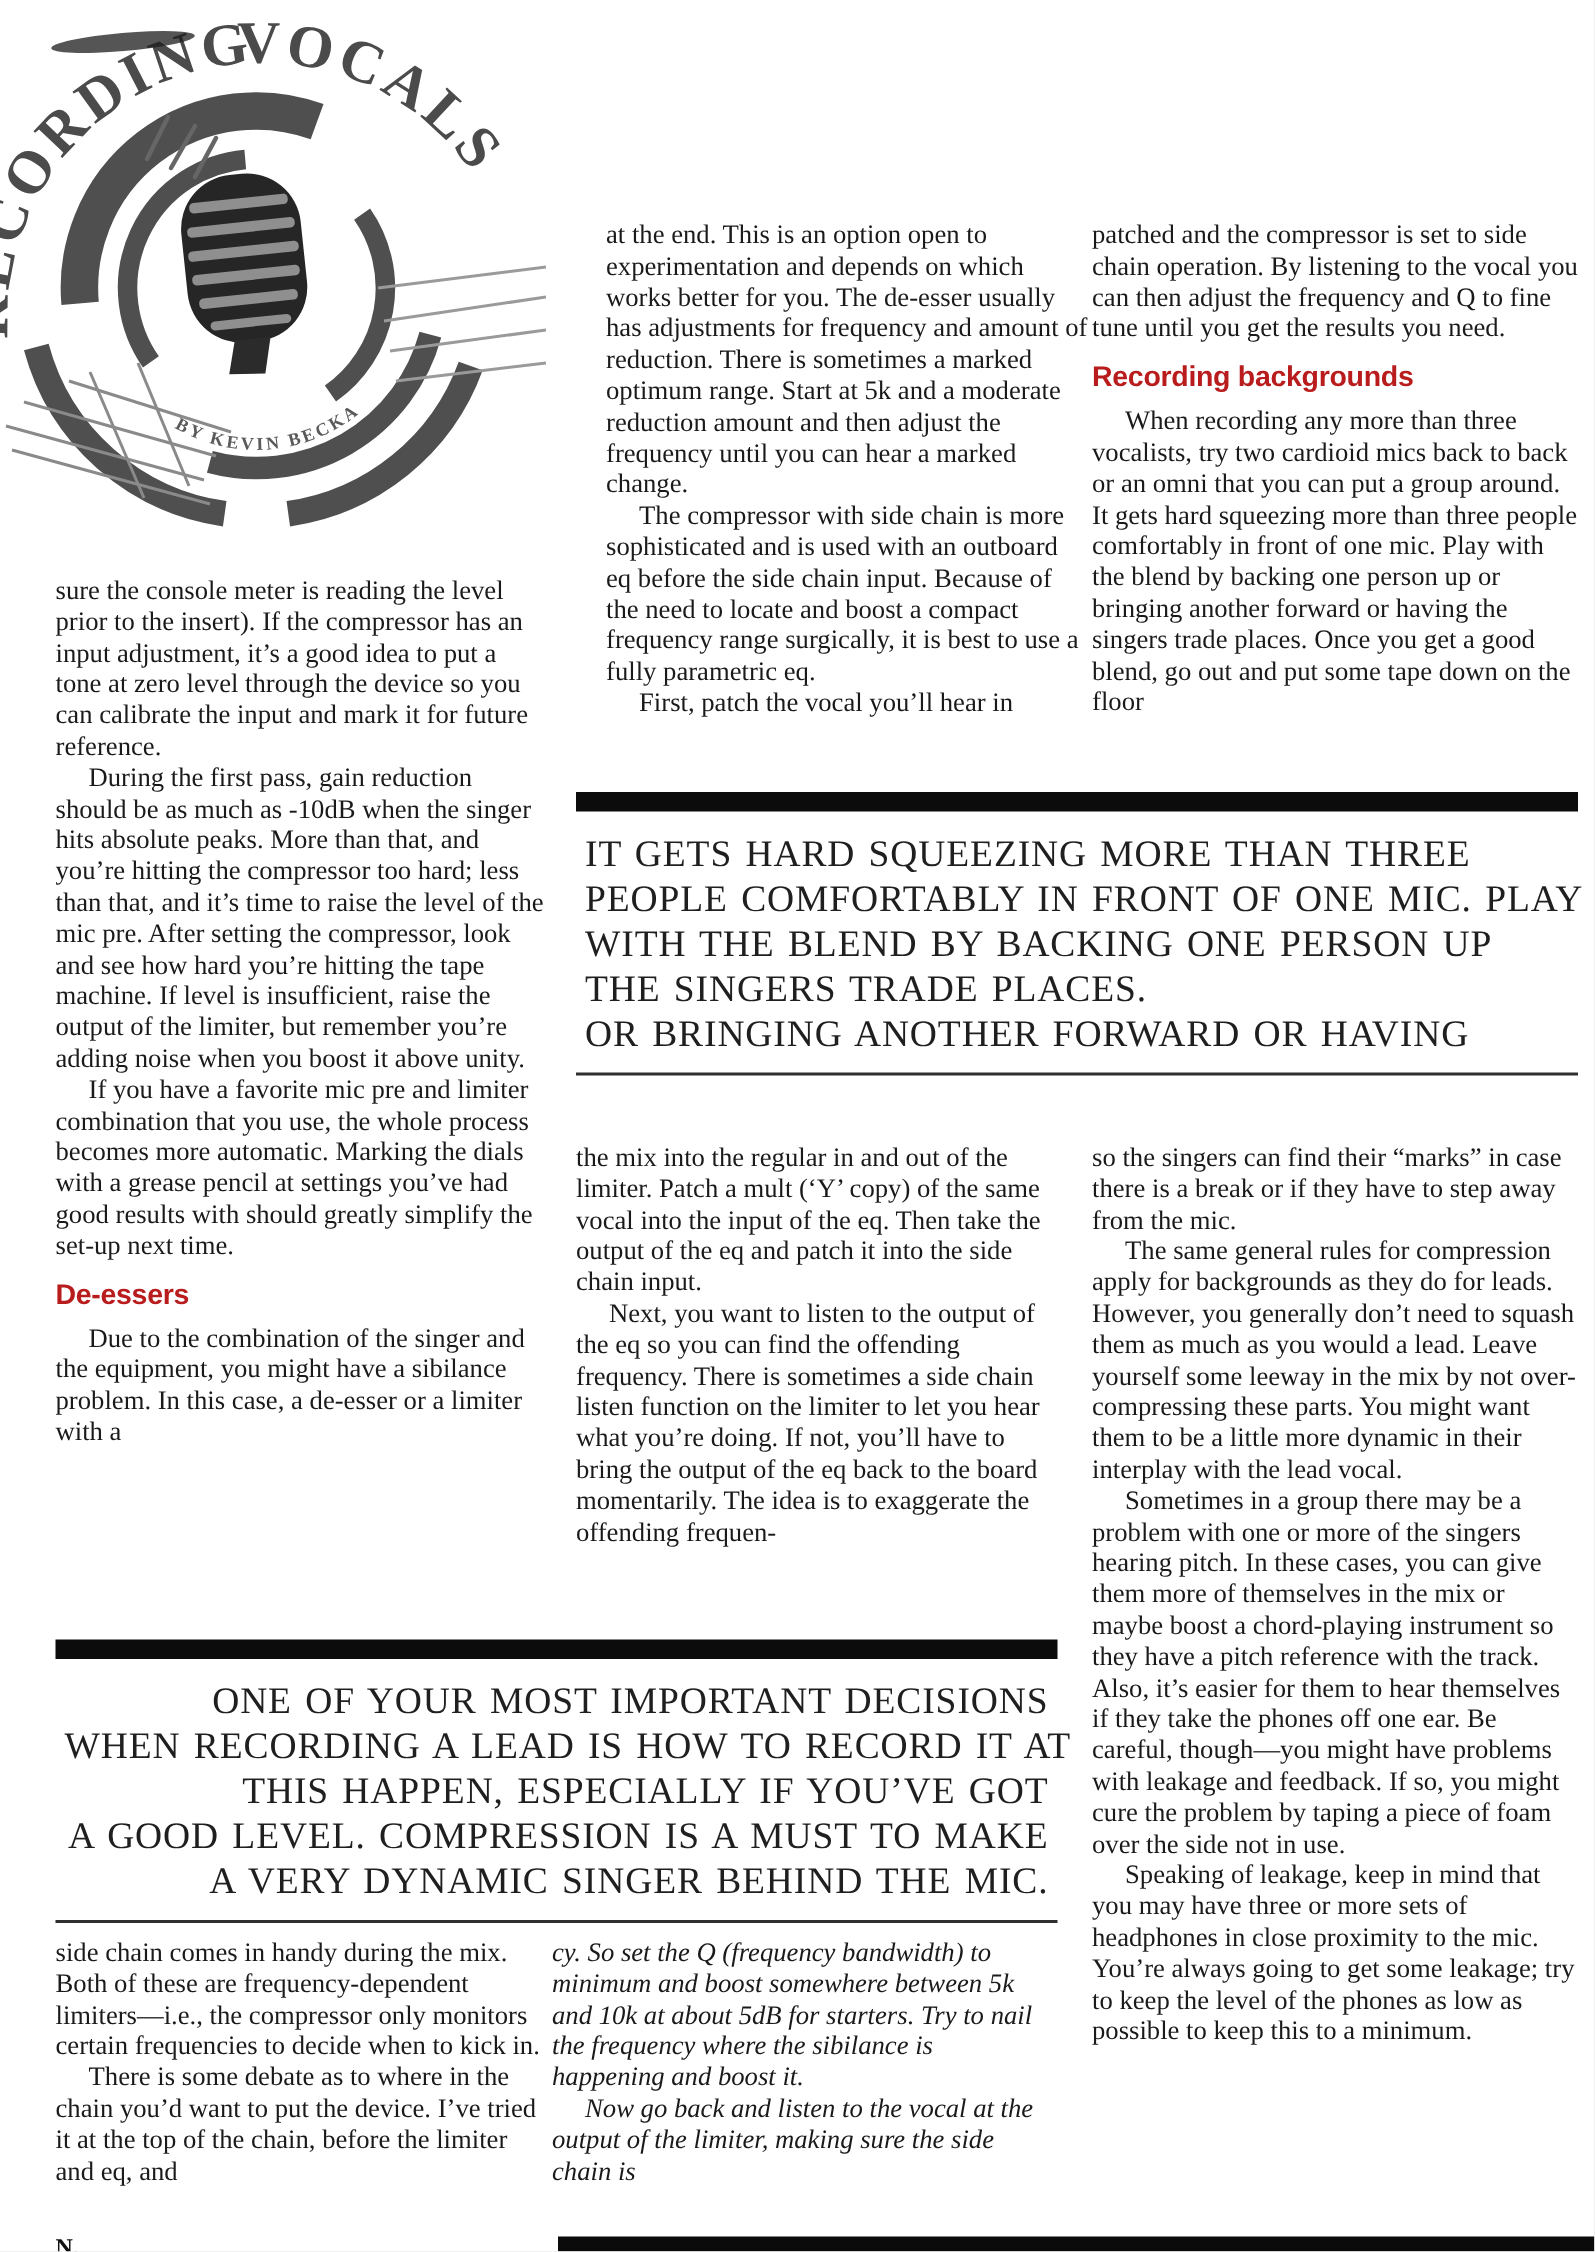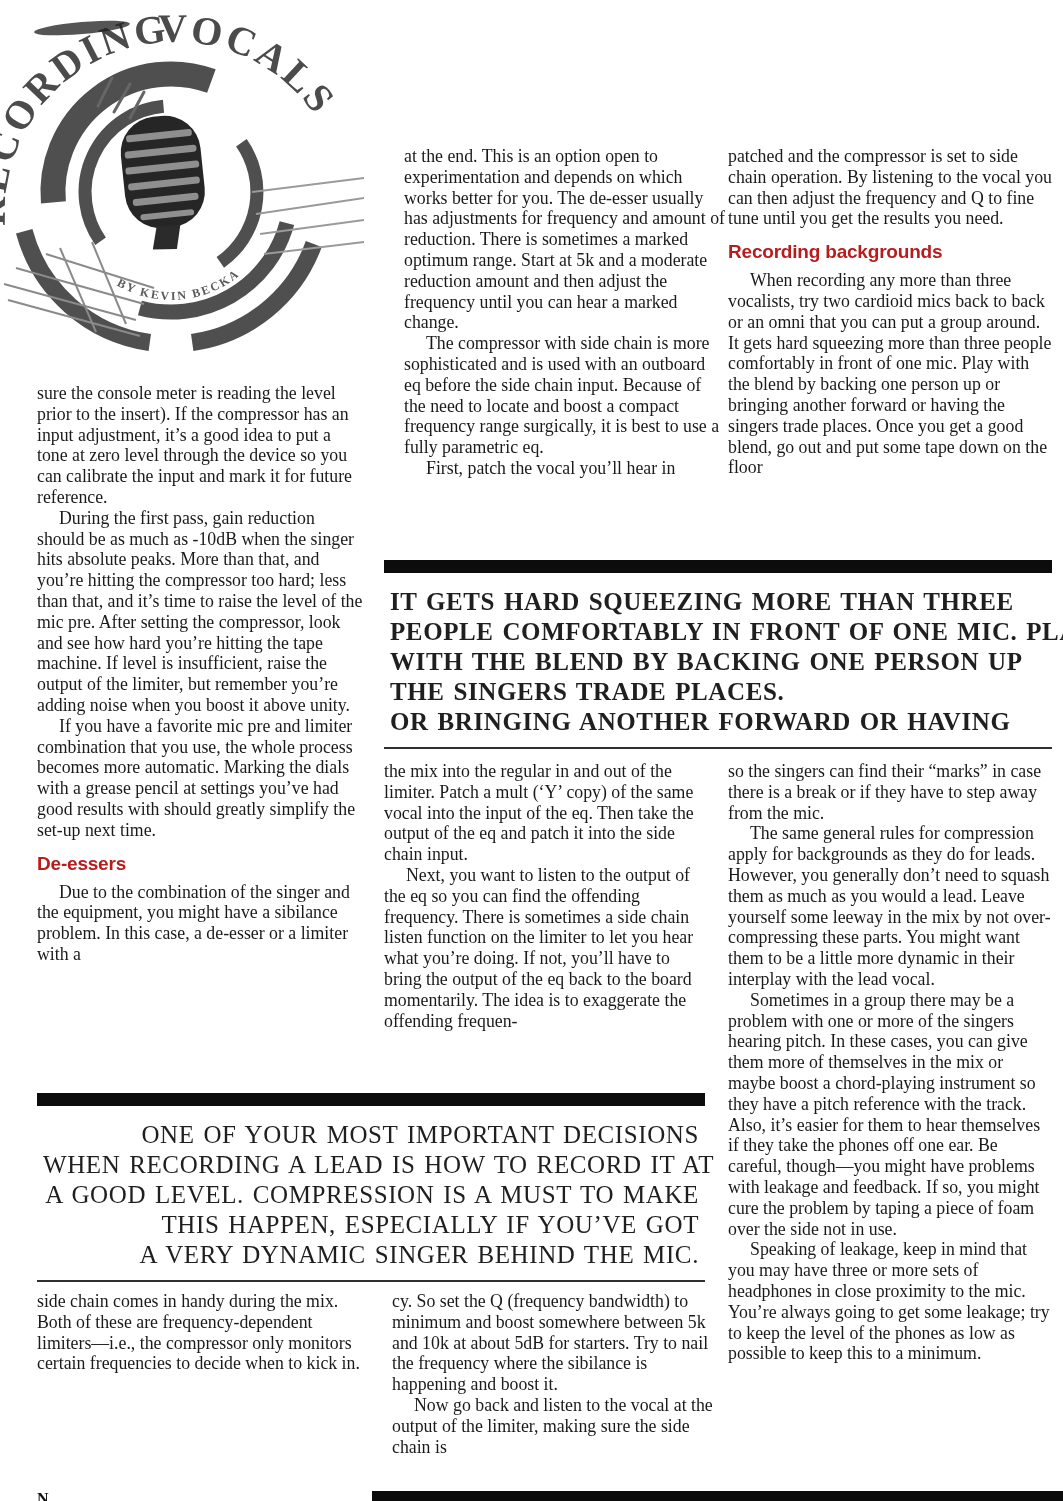--- a/index.html
+++ b/index.html
@@ -16,29 +16,29 @@
   
   .col { position:absolute; font-size:17.8px; line-height:20.8px; text-align:left; }
   .col p { margin:0; }
   .col p.ind { text-indent:22px; }
   .col-1-top { left:37px;  top:383px;  width:327px; }
   .col-2-top { left:404px; top:146px;  width:322px; }
   .col-3-top { left:728px; top:146px;  width:324px; }
   .col-2-mid { left:384px; top:761px;  width:322px; }
   .col-3-bot { left:728px; top:761px;  width:324px; }
   .col-1-bot { left:37px;  top:1291px; width:327px; }
-  .col-2-bot { left:392px; top:1291px; width:322px; }
+  .col-2-bot { left:368px; top:1291px; width:322px;font-style:italic; }
   .sec-head {
     font-family:"Liberation Sans", sans-serif; font-weight:bold;
     font-size:19px; line-height:22px; margin:12px 0 7px 0; color:#b91c1c;
     letter-spacing:-0.2px;
   }
   
   .pq { position:absolute; width:668px; }
-  .pq-1 { left:384px; top:560px;font-weight:bold; }
+  .pq-1 { left:384px; top:528px; }
   .pq-2 { left:37px;  top:1093px; }
   .pq-bar { height:13px; background:#0c0c0c; }
   .pq-text {
     margin-top:14px; padding:0 6px 10px 6px;
     font-family:"Liberation Serif", serif; font-size:25px; line-height:30px;
     letter-spacing:0.6px; word-spacing:2px; color:#1f1f1f;
   }
   .pq-1 .pq-text { text-align:left; }
   .pq-2 .pq-text { text-align:right; }
   .pq-line { white-space:nowrap; }
@@ -160,29 +160,30 @@
     <p class="ind">The same general rules for compression apply for backgrounds as they do for leads. However, you generally don’t need to squash them as much as you would a lead. Leave yourself some leeway in the mix by not over-compressing these parts. You might want them to be a little more dynamic in their interplay with the lead vocal.</p>
     <p class="ind">Sometimes in a group there may be a problem with one or more of the singers hearing pitch. In these cases, you can give them more of themselves in the mix or maybe boost a chord-playing instrument so they have a pitch reference with the track. Also, it’s easier for them to hear themselves if they take the phones off one ear. Be careful, though—you might have problems with leakage and feedback. If so, you might cure the problem by taping a piece of foam over the side not in use.</p>
     <p class="ind">Speaking of leakage, keep in mind that you may have three or more sets of headphones in close proximity to the mic. You’re always going to get some leakage; try to keep the level of the phones as low as possible to keep this to a minimum.</p>
   </div>
 
   <div class="pq pq-2">
     <div class="pq-bar"></div>
     <div class="pq-text">
       <div class="pq-line">ONE OF YOUR MOST IMPORTANT DECISIONS</div>
       <div class="pq-line">WHEN RECORDING A LEAD IS HOW TO RECORD IT AT</div>
+      <div class="pq-line">THIS HAPPEN, ESPECIALLY IF YOU’VE GOT</div>
       <div class="pq-line">A GOOD LEVEL. COMPRESSION IS A MUST TO MAKE</div>
-      <div class="pq-line">THIS HAPPEN, ESPECIALLY IF YOU’VE GOT</div>
       <div class="pq-line">A VERY DYNAMIC SINGER BEHIND THE MIC.</div>
     </div>
     <div class="pq-rule"></div>
   </div>
 
   <div class="col col-1-bot">
     <p>side chain comes in handy during the mix. Both of these are frequency-dependent limiters—i.e., the compressor only monitors certain frequencies to decide when to kick in.</p>
+    <p class="ind">There is some debate as to where in the chain you’d want to put the device. I’ve tried it at the top of the chain, before the limiter and eq, and</p>
   </div>
 
   <div class="col col-2-bot">
     <p>cy. So set the Q (frequency bandwidth) to minimum and boost somewhere between 5k and 10k at about 5dB for starters. Try to nail the frequency where the sibilance is happening and boost it.</p>
     <p class="ind">Now go back and listen to the vocal at the output of the limiter, making sure the side chain is</p>
   </div>
 
   <div class="footer-frag">N.</div>
   <div class="bottom-bar"></div>
 

